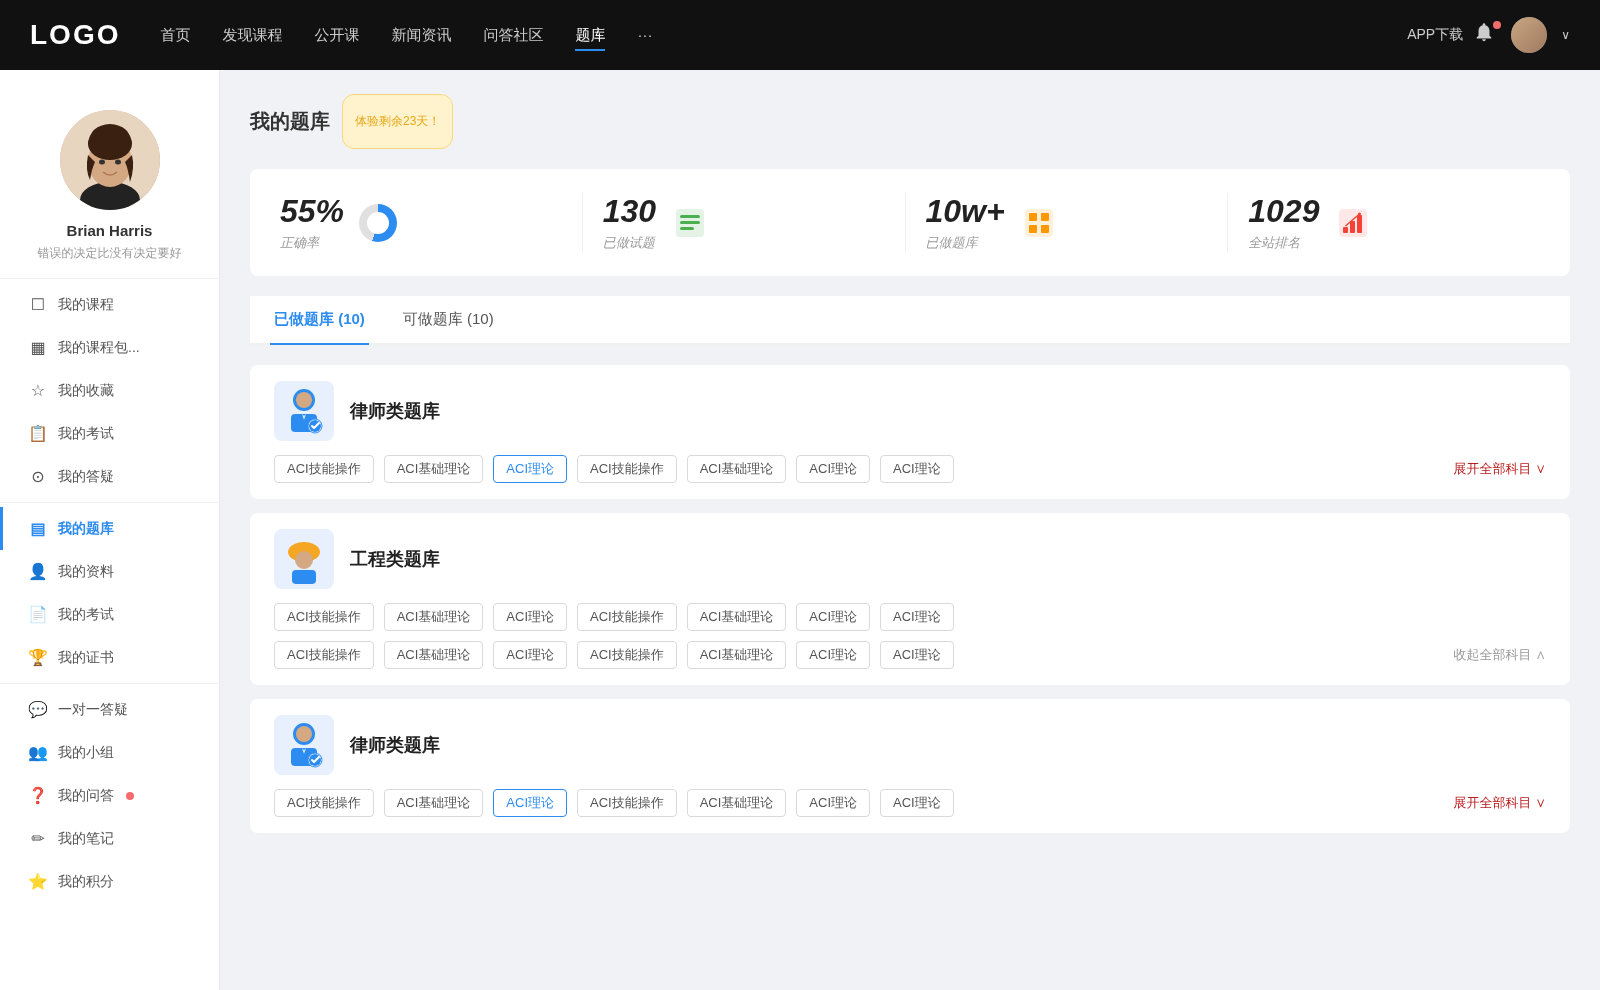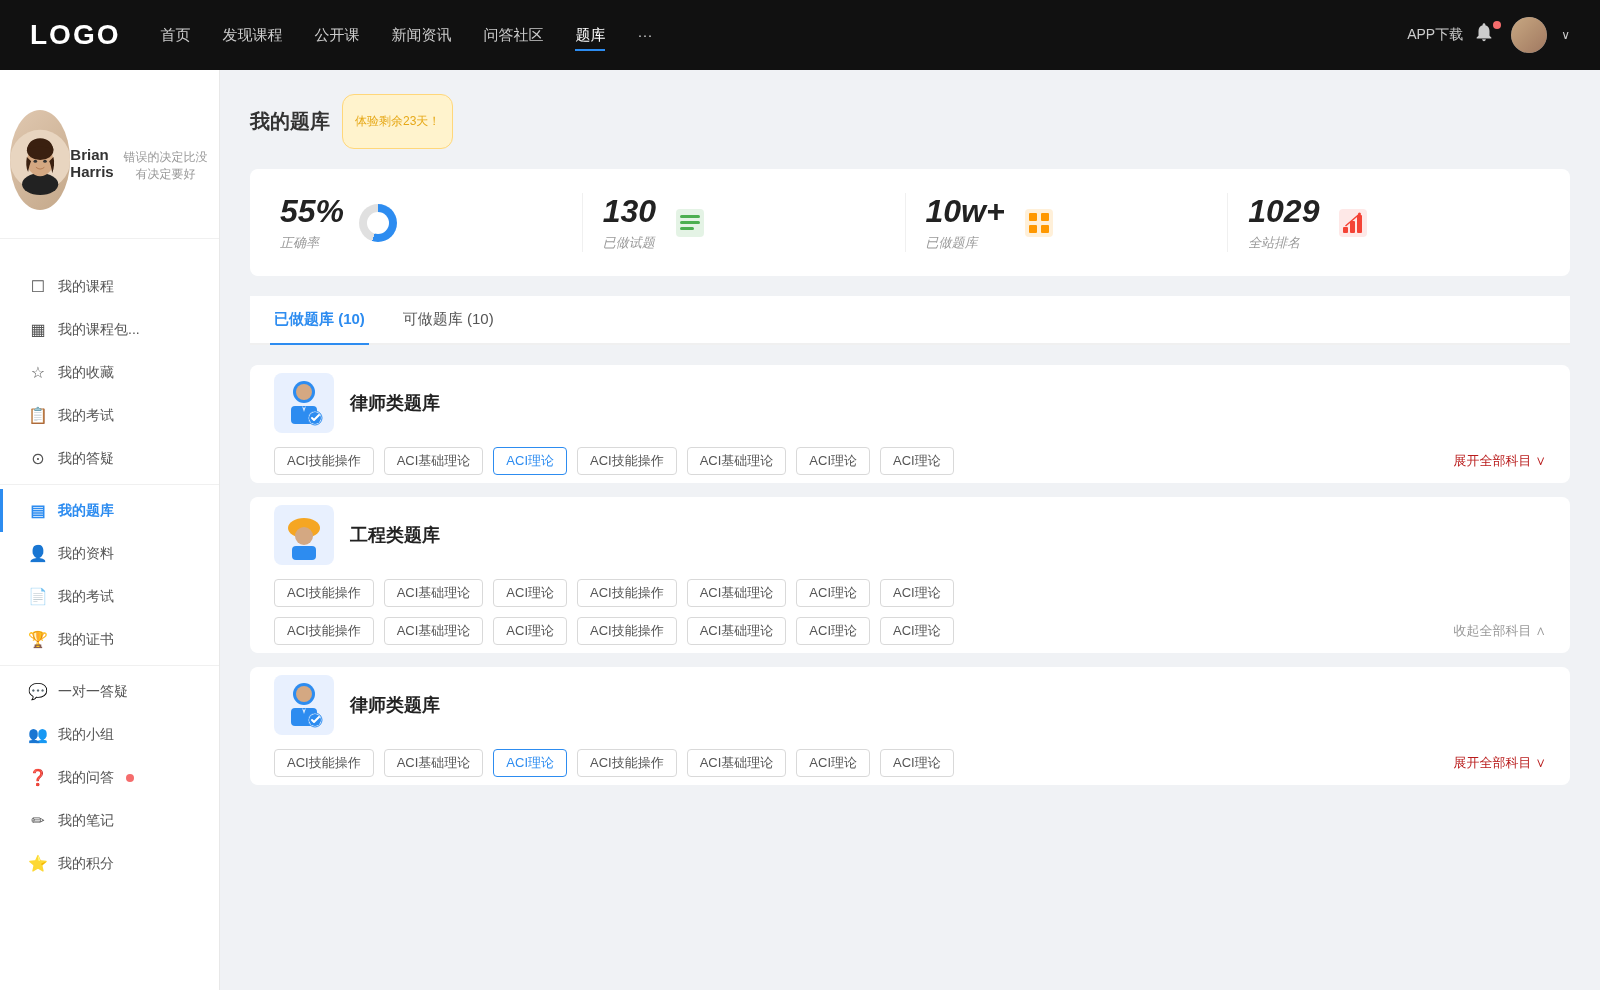--- a/index.html
+++ b/index.html
@@ -93,25 +93,25 @@
     
     .sidebar {
       width: 220px;
       background: #fff;
       padding: 20px 0;
       flex-shrink: 0;
       border-right: 1px solid #e8e8e8;
     }
     .profile-section {
       display: flex;
-      flex-direction: row;
+      flex-direction: column;
       align-items: center;
       padding: 20px 10px 16px;
       border-bottom: 1px solid #f0f0f0;
-      margin-bottom: 26px;
+      margin-bottom: 4px;
     }
     .profile-avatar {
       width: 100px; height: 100px;
       border-radius: 50%;
       background: linear-gradient(135deg, #e0c8b0, #c4a88a);
       overflow: hidden;
       margin-bottom: 12px;
       display: flex;
       align-items: center;
       justify-content: center;
@@ -275,21 +275,21 @@
       position: absolute;
       bottom: -2px; left: 0; right: 0;
       height: 2px;
       background: #2d8cf0;
     }
 
     
     .qbank-card {
       background: #fff;
       border-radius: 8px;
-      padding: 8px 24px;
+      padding: 16px 24px;
       margin-bottom: 14px;
     }
     .qbank-header {
       display: flex;
       align-items: center;
       gap: 16px;
       margin-bottom: 14px;
     }
     .qbank-icon {
       width: 60px; height: 60px;

